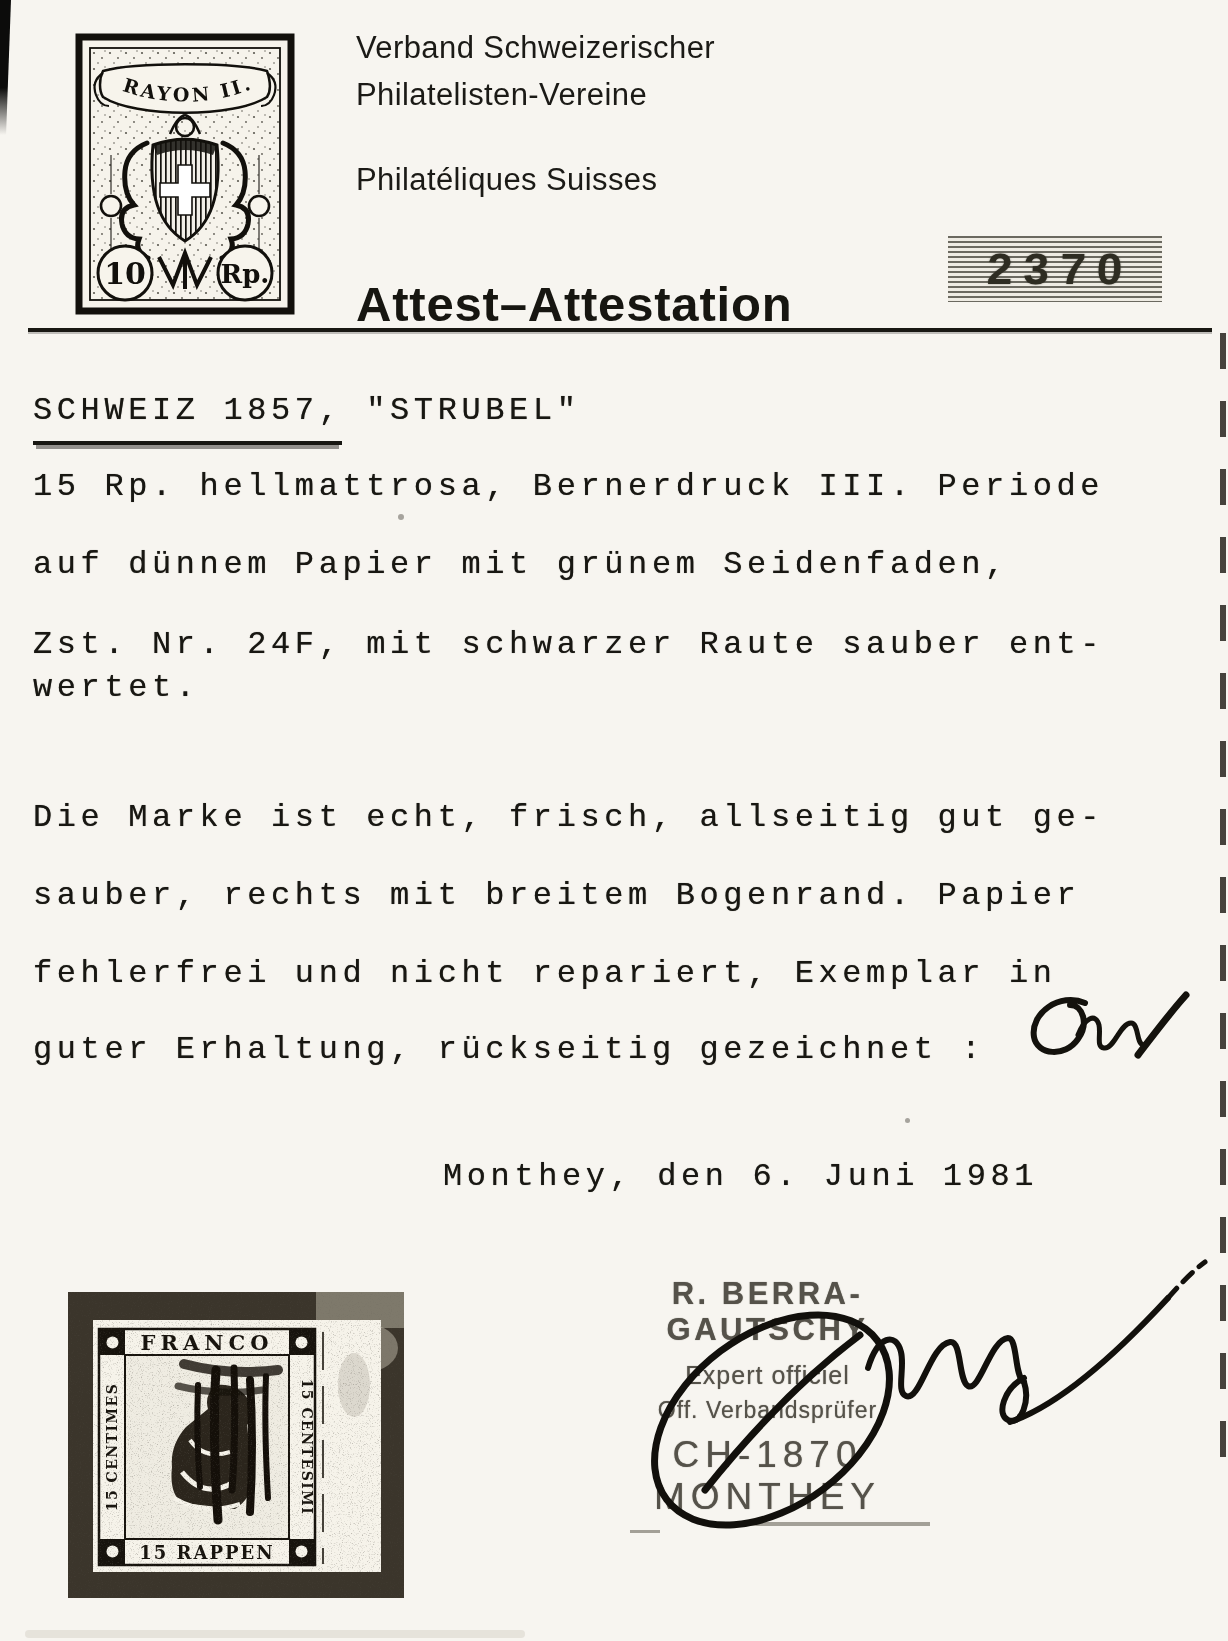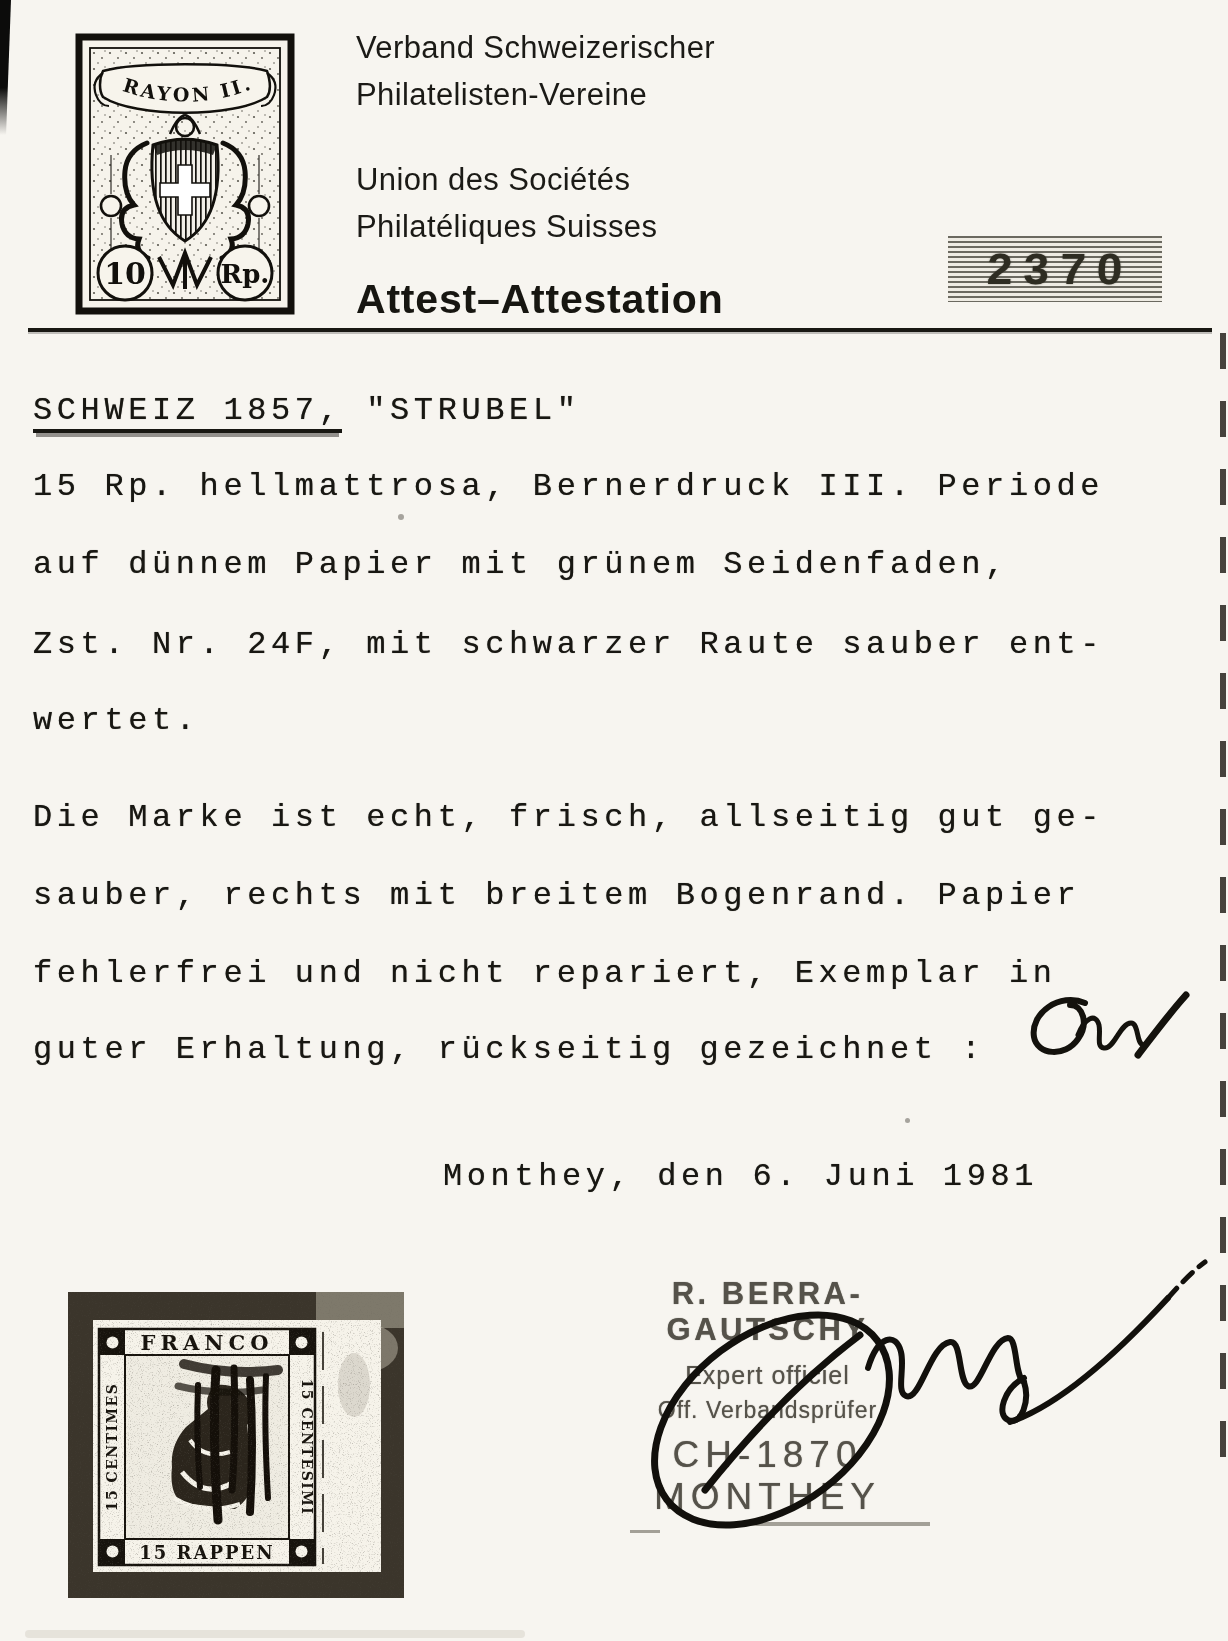--- a/index.html
+++ b/index.html
@@ -20,21 +20,21 @@
     opacity:.85;
   }
   .scan-bottom-band{
     position:absolute;left:25px;top:1630px;width:500px;height:8px;
     background:#d8d4ca;opacity:.55;border-radius:4px;
   }
   .speck{position:absolute;background:#55524a;border-radius:50%;opacity:.5;}
 
   
   .hdr{position:absolute;left:356px;font-size:31px;line-height:47px;letter-spacing:.4px;color:#1b1a16;}
-  .hdr-attest{position:absolute;left:356px;top:276px;font-size:41px;font-weight:bold;letter-spacing:.8px;color:#171611;}
+  .hdr-attest{position:absolute;left:356px;top:276px;font-size:49px;font-weight:bold;letter-spacing:.8px;color:#171611;}
 
   
   .certno{
     position:absolute;left:948px;top:236px;width:214px;height:66px;
     background:repeating-linear-gradient(180deg,rgba(72,70,60,.8) 0 2px,rgba(238,235,227,.95) 2px 5px);
     display:flex;align-items:center;justify-content:center;
   }
   .certno span{
     font-size:46px;font-weight:bold;letter-spacing:11px;color:#2e2c22;
     transform:skewX(-2deg) scaleY(.95);text-shadow:0 0 2px rgba(46,44,34,.55);
@@ -47,21 +47,21 @@
   
   .tw{
     position:absolute;left:33px;white-space:pre;
     font-family:"Liberation Mono","DejaVu Sans Mono",monospace;
     font-size:32px;letter-spacing:4.6px;color:#181712;
     text-shadow:0 0 .7px rgba(24,23,18,.7);
   }
   .tw .underl{
     border-bottom:4px solid #181712;
     box-shadow:0 7px 0 -3px rgba(24,23,18,.45);
-    padding-bottom:0;
+    padding-bottom:12px;
     margin-top:32px;
   }
 
   
   .expert{
     position:absolute;left:575px;top:1276px;width:385px;text-align:center;
     color:#55524a;text-shadow:0 0 1px rgba(95,92,80,.8);
   }
   .expert .name{font-size:31px;font-weight:bold;letter-spacing:3.5px;}
   .expert .role-fr{font-size:25px;margin-top:13px;letter-spacing:1px;}
@@ -123,37 +123,36 @@
     <path d="M84,224 L98,252 L110,220 L122,252 L136,224 M110,220 V256" fill="none" stroke="#12100c" stroke-width="4"></path>
     <text x="50" y="251" text-anchor="middle" font-family="DejaVu Serif" ,serif="" font-size="30" font-weight="bold" fill="#12100c">10</text>
     <text x="170" y="250" text-anchor="middle" font-family="DejaVu Serif" ,serif="" font-size="26" font-weight="bold" fill="#12100c">Rp.</text>
   </svg>
 
   <div class="hdr" style="top:24px">
     <div>Verband Schweizerischer</div>
     <div>Philatelisten-Vereine</div>
   </div>
   <div class="hdr" style="top:156px">
-    <div>Union des Sociétés</div>
     <div>Philatéliques Suisses</div>
   </div>
   <div class="hdr-attest">Attest–Attestation</div>
 
   <div class="certno">
     <span>2370</span>
   </div>
 
   <div class="rule"></div>
 
   <div class="tw" style="top:392px"><span class="underl">SCHWEIZ 1857,</span><span> "STRUBEL"</span></div>
 
   <div class="tw" style="top:468px">15 Rp. hellmattrosa, Bernerdruck III. Periode</div>
   <div class="tw" style="top:546px">auf dünnem Papier mit grünem Seidenfaden,</div>
   <div class="tw" style="top:626px">Zst. Nr. 24F, mit schwarzer Raute sauber ent-</div>
-  <div class="tw" style="top:702px">wertet.</div>
+  <div class="tw" style="top:669px">wertet.</div>
 
   <div class="tw" style="top:799px">Die Marke ist echt, frisch, allseitig gut ge-</div>
   <div class="tw" style="top:877px">sauber, rechts mit breitem Bogenrand. Papier</div>
   <div class="tw" style="top:955px">fehlerfrei und nicht repariert, Exemplar in</div>
   <div class="tw" style="top:1031px">guter Erhaltung, rückseitig gezeichnet :</div>
 
   <div class="tw" style="top:1158px;left:443px">Monthey, den 6. Juni 1981</div>
 
   <svg style="left:990px;top:975px" width="230" height="100" viewBox="0 0 230 100">
     <g fill="none" stroke="#14120d" stroke-linecap="round">

